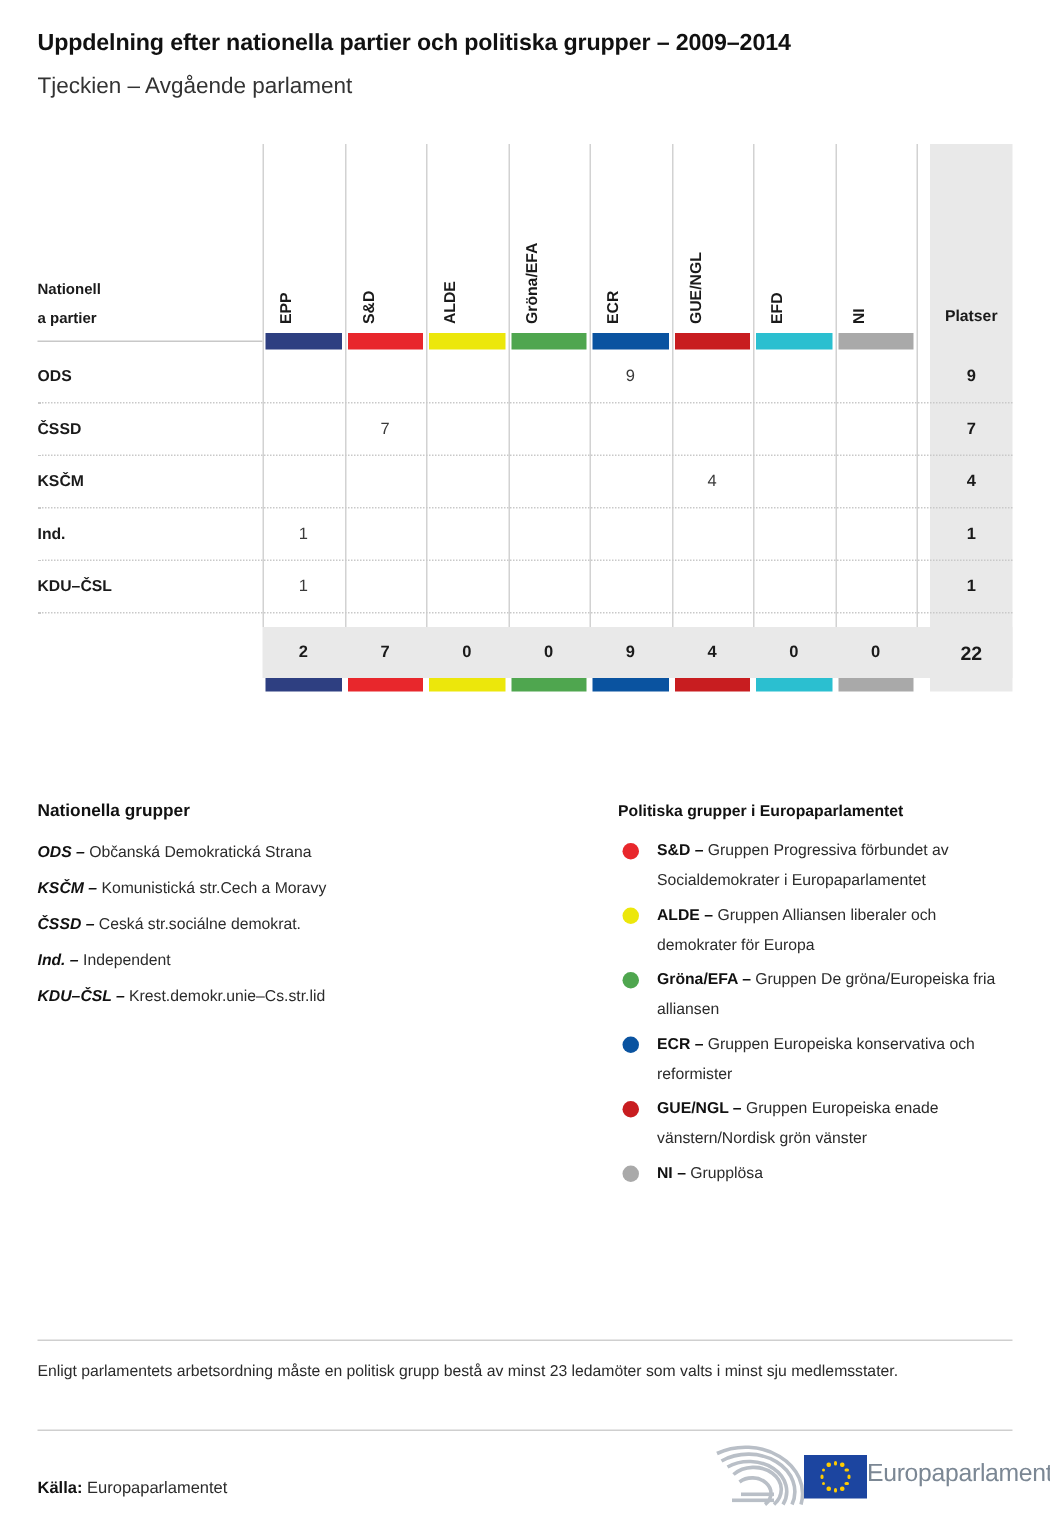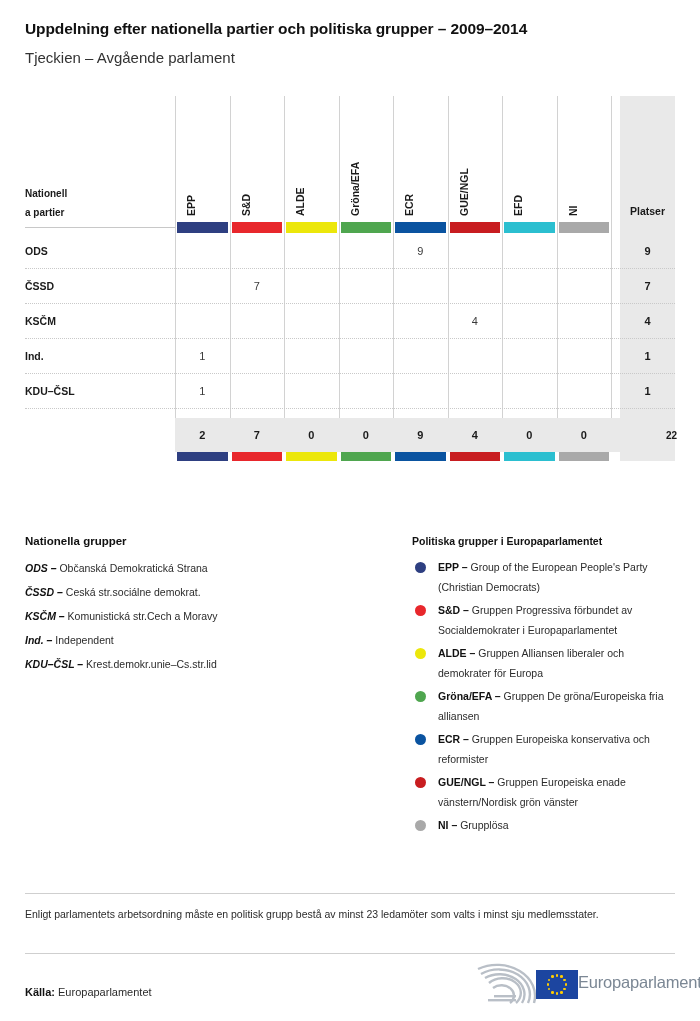--- a/index.html
+++ b/index.html
@@ -110,23 +110,23 @@
   .totals .tbg {
     position: absolute; left: 150px; top: 0; width: 500px; height: 34px;
     background: #e9e9e9;
   }
   .totals .cell {
     position: absolute; top: 0; height: 34px; width: 54.5px;
     display: flex; align-items: center; justify-content: center;
     font-size: 11px; font-weight: bold; color: #1a1a1a;
   }
   .totals .seatcell {
-    position: absolute; left: 619px; top: 0; width: 55px; height: 34px;
+    position: absolute; left: 595px; top: 0; width: 55px; height: 34px;
     display: flex; align-items: center; justify-content: center;
-    font-size: 10px; font-weight: bold; color: #1a1a1a;
+    font-size: 13px; font-weight: bold; color: #1a1a1a;
   }
 
   
   .legend-left {
     position: absolute; left: 25px; top: 535px; width: 370px;
   }
   .legend-right {
     position: absolute; left: 412px; top: 535px; width: 265px;
   }
   .legend-title {
@@ -331,31 +331,30 @@
         <div class="bar-piece" style="left: 424.5px; width: 50.5px; top: 356px; height: 9px; background: rgb(200, 29, 32);"></div>
         <div class="bar-piece" style="left: 479px; width: 50.5px; top: 356px; height: 9px; background: rgb(43, 191, 208);"></div>
         <div class="bar-piece" style="left: 533.5px; width: 50.5px; top: 356px; height: 9px; background: rgb(169, 169, 169);"></div>
       </div>
   </div>
 
   <div class="legend-left">
     <div class="legend-title">Nationella grupper</div>
     <div id="legend-left-items">
         <div class="lrow"><b>ODS –</b><span> Občanská Demokratická Strana</span></div>
+        <div class="lrow"><b>KSČM –</b><span> Komunistická str.Cech a Moravy</span></div>
         <div class="lrow"><b>ČSSD –</b><span> Ceská str.sociálne demokrat.</span></div>
-        <div class="lrow"><b>KSČM –</b><span> Komunistická str.Cech a Moravy</span></div>
         <div class="lrow"><b>Ind. –</b><span> Independent</span></div>
         <div class="lrow"><b>KDU–ČSL –</b><span> Krest.demokr.unie–Cs.str.lid</span></div>
       </div>
   </div>
 
   <div class="legend-right">
     <div class="legend-title">Politiska grupper i Europaparlamentet</div>
     <div id="legend-right-items">
-        <div class="glegend-row"><span class="dot" style="background: rgb(46, 63, 129);"></span><b>EPP –</b><span> Group of the European People's Party (Christian Democrats)</span></div>
         <div class="glegend-row"><span class="dot" style="background: rgb(232, 39, 44);"></span><b>S&amp;D –</b><span> Gruppen Progressiva förbundet av Socialdemokrater i Europaparlamentet</span></div>
         <div class="glegend-row"><span class="dot" style="background: rgb(236, 231, 11);"></span><b>ALDE –</b><span> Gruppen Alliansen liberaler och demokrater för Europa</span></div>
         <div class="glegend-row"><span class="dot" style="background: rgb(79, 166, 79);"></span><b>Gröna/EFA –</b><span> Gruppen De gröna/Europeiska fria alliansen</span></div>
         <div class="glegend-row"><span class="dot" style="background: rgb(10, 83, 160);"></span><b>ECR –</b><span> Gruppen Europeiska konservativa och reformister</span></div>
         <div class="glegend-row"><span class="dot" style="background: rgb(200, 29, 32);"></span><b>GUE/NGL –</b><span> Gruppen Europeiska enade vänstern/Nordisk grön vänster</span></div>
         <div class="glegend-row"><span class="dot" style="background: rgb(169, 169, 169);"></span><b>NI –</b><span> Grupplösa</span></div>
       </div>
   </div>
 
   <div class="hr" style="top:893px;"></div>

